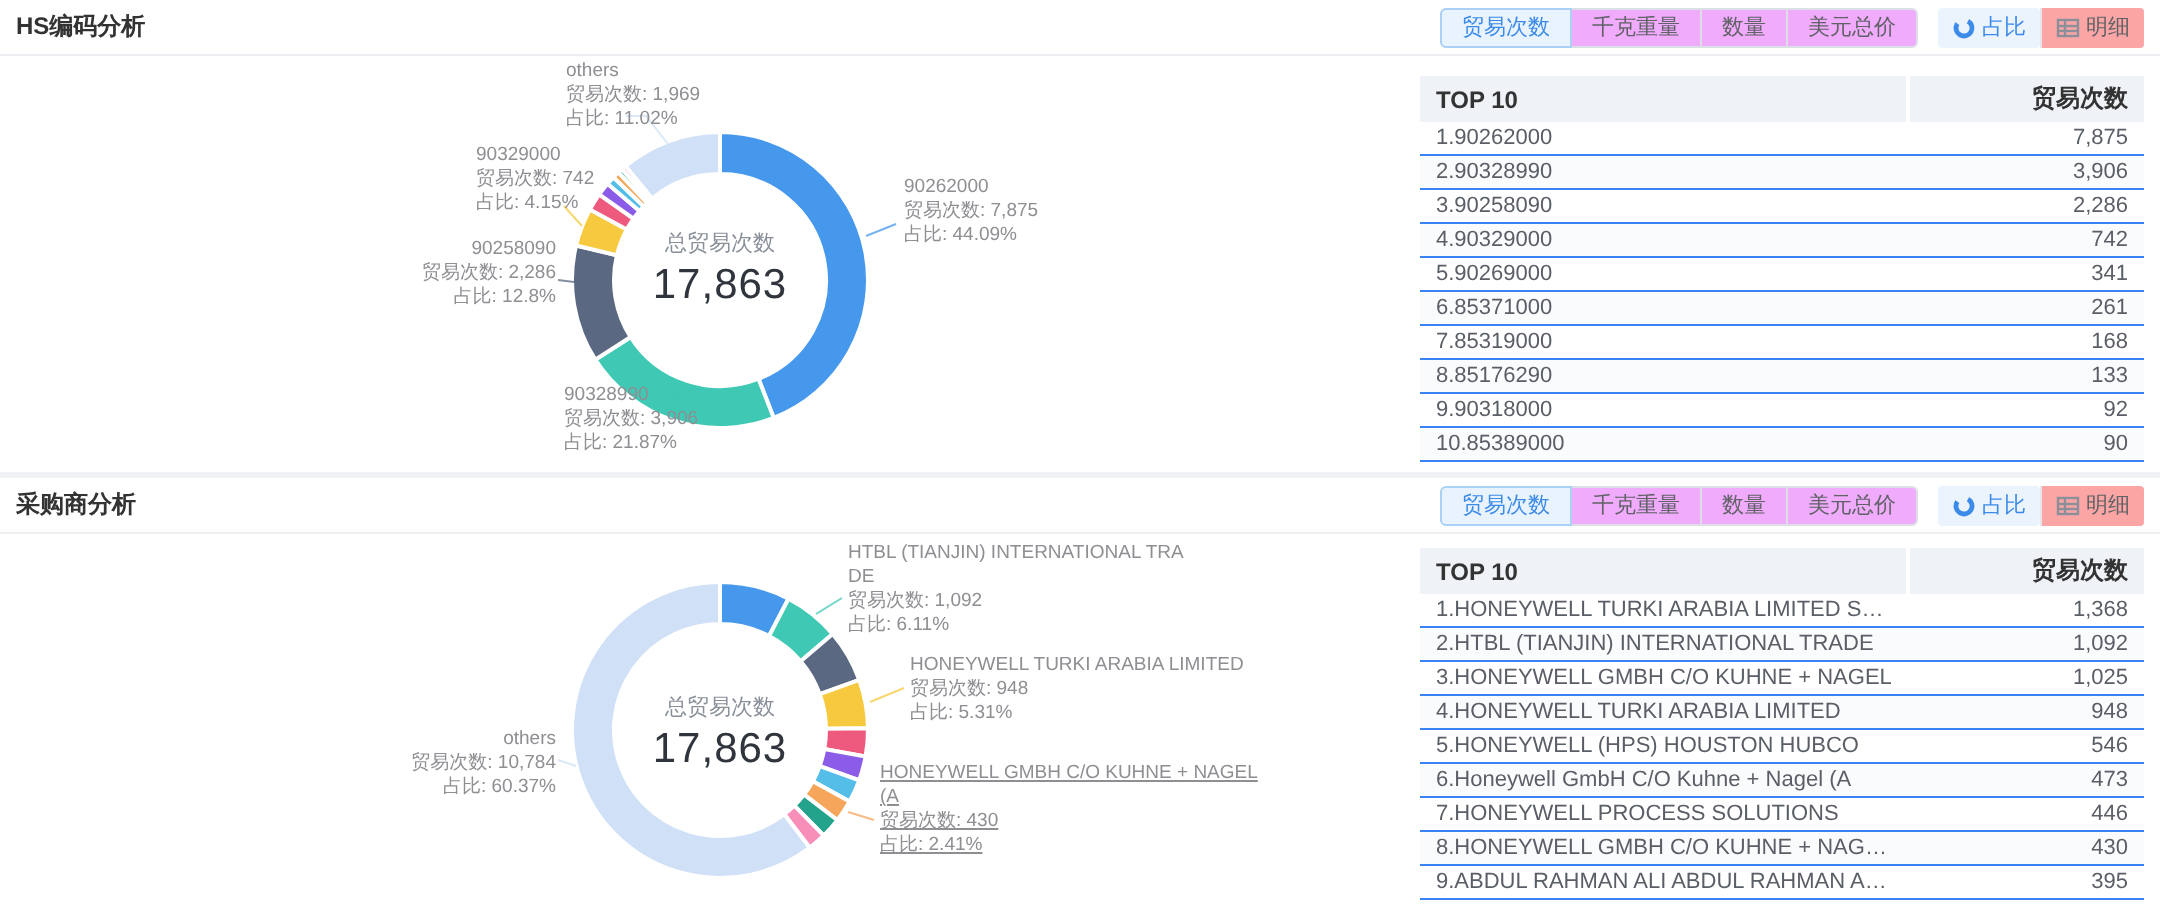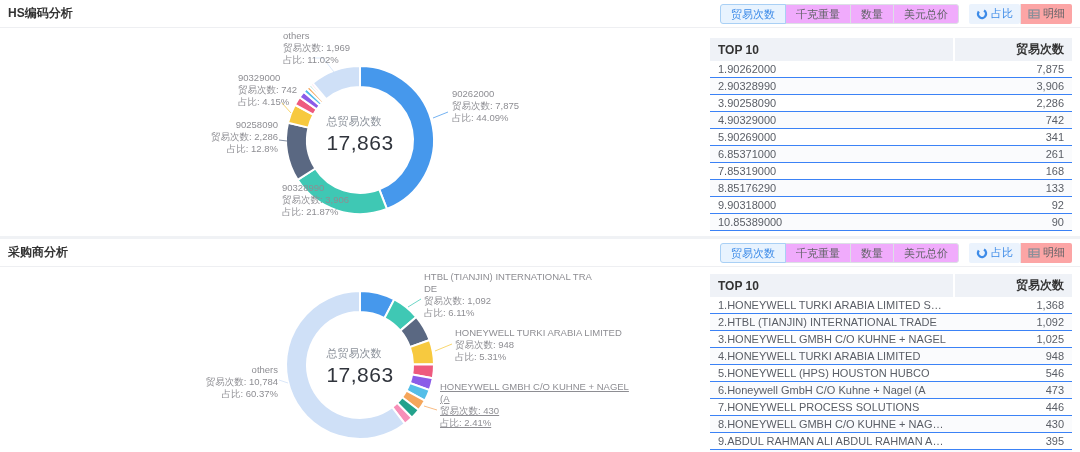--- a/index.html
+++ b/index.html
@@ -40,21 +40,21 @@
   .vt-btn svg { display: block; }
 
   .chart-area { position: absolute; left: 0; top: 28px; width: 705px; padding-left: 12px; }
   .donut-svg { position: absolute; left: 0; top: 0; }
   .donut-svg path { cursor: pointer; }
   .callout {
     position: absolute; font-size: 9.5px; line-height: 12px; color: #8E8E93;
     white-space: nowrap; z-index: 2;
   }
   .callout.r { text-align: right; }
-  .center-label { position: absolute; transform: translateX(-50%); text-align: left; z-index: 1; }
+  .center-label { position: absolute; transform: translateX(-50%); text-align: center; z-index: 1; }
   .center-title { font-size: 11px; color: #8A9099; }
   .center-value { font-size: 21px; color: #30343C; margin-top: 2px; letter-spacing: 0.5px; }
 
   .top-table {
     position: absolute; right: 8px; width: 362px;
     border-collapse: collapse; font-size: 11px; table-layout: fixed;
   }
   .card.first .top-table { top: 38px; }
   .card.second .top-table { top: 35px; }
   .top-table th {
@@ -111,21 +111,21 @@
       <div class="callout" style="left: 238px; top: 44px;">
         <div>90329000</div>
         <div>贸易次数: 742</div>
         <div>占比: 4.15%</div>
       </div>
       <div class="callout r" style="left: 194px; top: 91px; width: 84px;">
         <div>90258090</div>
         <div>贸易次数: 2,286</div>
         <div>占比: 12.8%</div>
       </div>
-      <div class="callout" style="left: 282px; top: 154px;">
+      <div class="callout" style="left: 282px; top: 164px;">
         <div>90328990</div>
         <div>贸易次数: 3,906</div>
         <div>占比: 21.87%</div>
       </div>
       <div class="callout" style="left: 452px; top: 60px;">
         <div>90262000</div>
         <div>贸易次数: 7,875</div>
         <div>占比: 44.09%</div>
       </div>
       <svg width="705" height="196" class="donut-svg">

